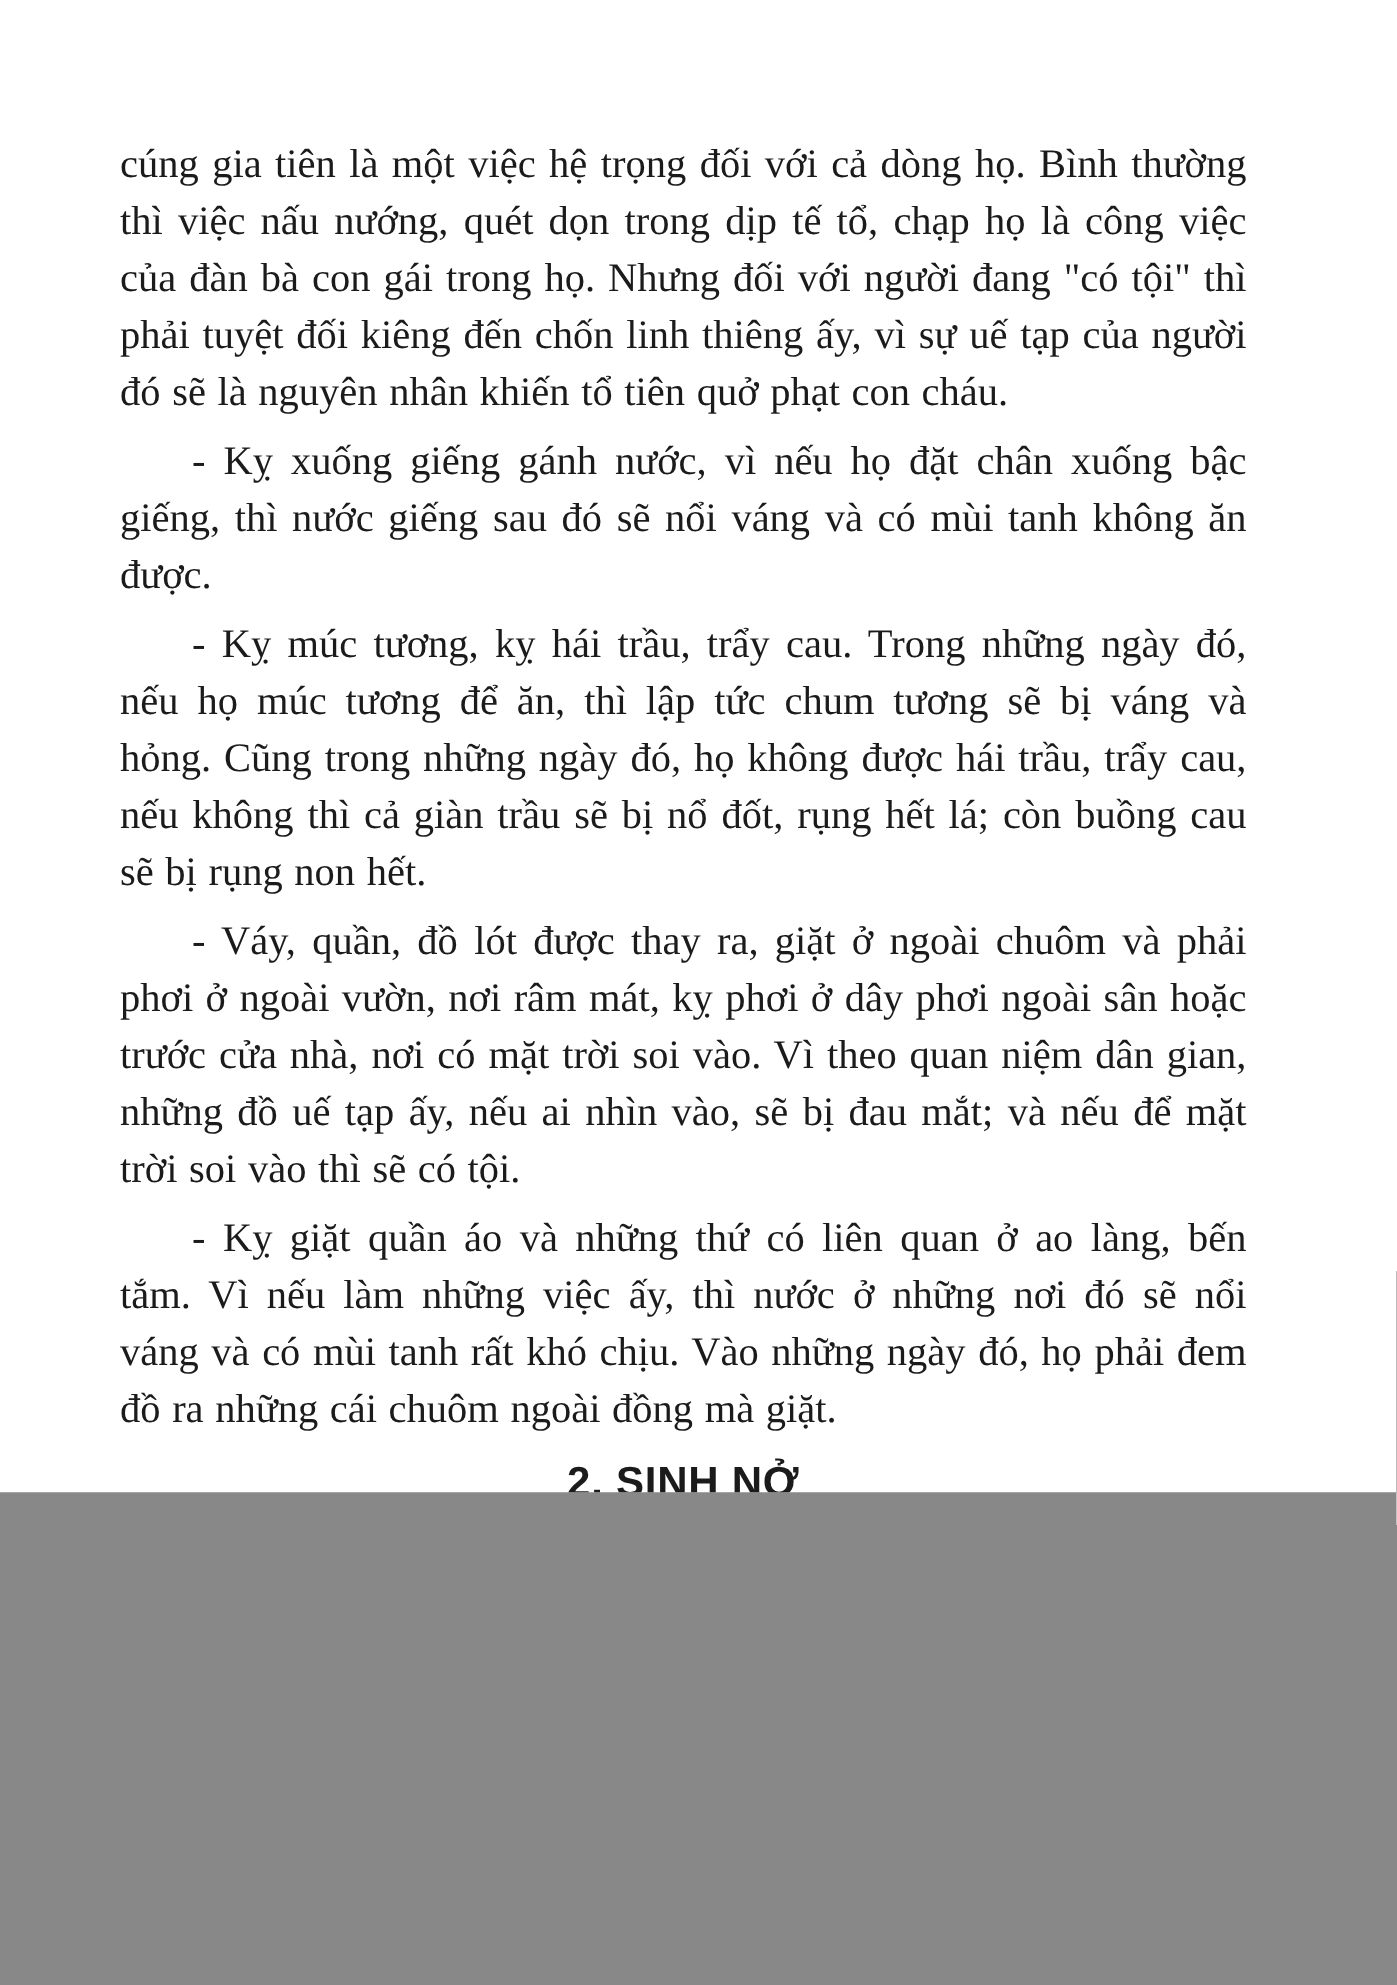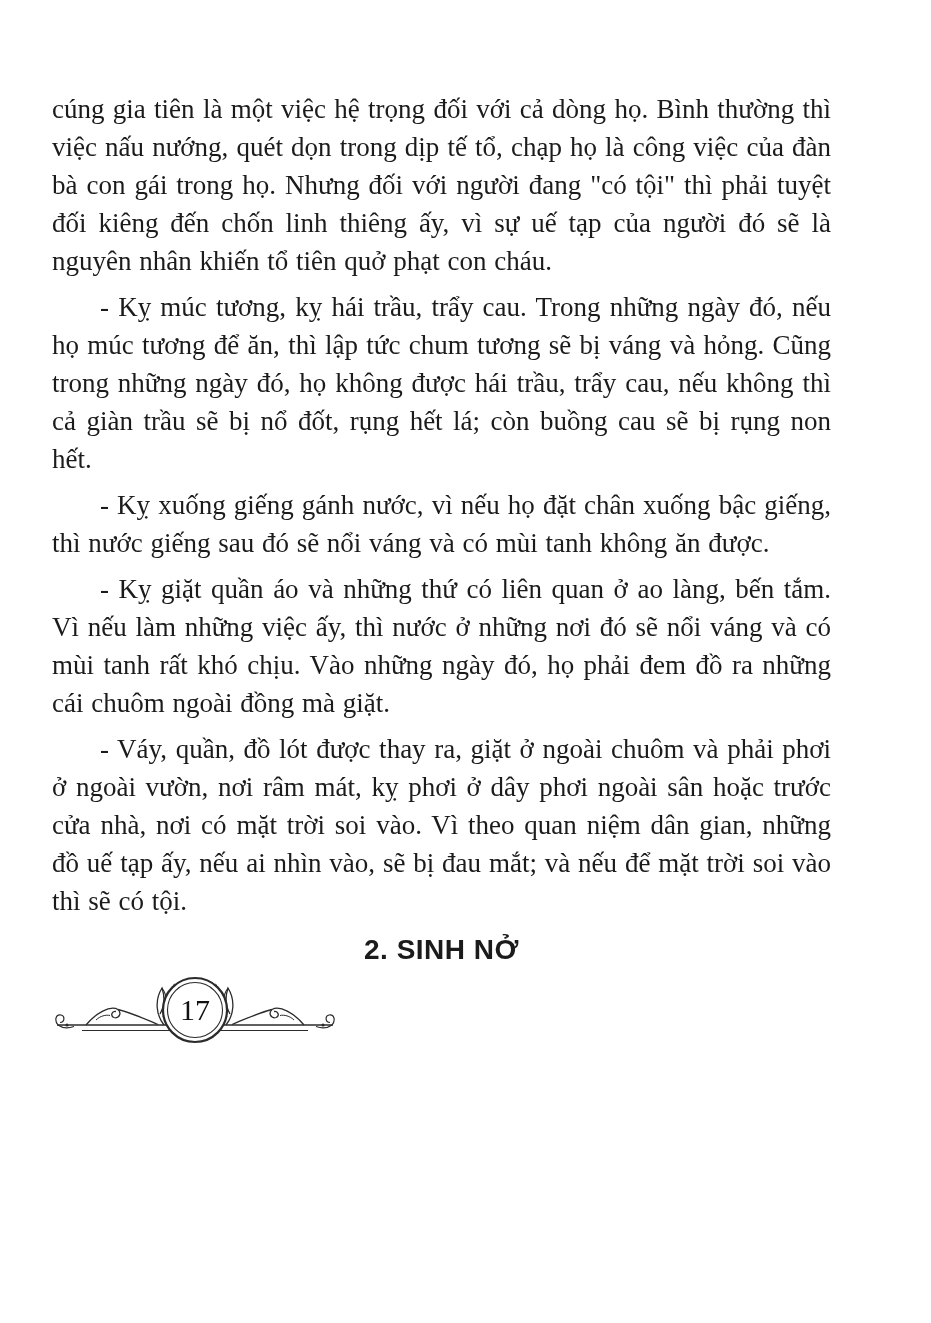--- a/index.html
+++ b/index.html
@@ -1,24 +1,24 @@
 <!DOCTYPE html>
 <html><head>
 <meta charset="utf-8">
 <style>
   * { margin: 0; padding: 0; box-sizing: border-box; }
   html, body { background: #888; }
   .page {
     position: relative;
     width: 931px;
-    height: 1323px;
+    height: 995px;
     margin: 0 auto;
     background: #ffffff;
     color: #1b1b1b;
-    padding: 90px 100px 0 52px;
+    padding: 90px 100px 0 80px;
     overflow: hidden;
     font-family: "Liberation Serif", "DejaVu Serif", serif;
   }
   .para {
     font-size: 27px;
     line-height: 38px;
     text-align: justify;
     text-indent: 48px;
     margin-bottom: 8px;
     word-spacing: 1px;
@@ -61,27 +61,27 @@
     fill: #111111;
   }
 </style>
 </head>
 <body>
 
 <div class="page">
 
   <p class="para no-indent">cúng gia tiên là một việc hệ trọng đối với cả dòng họ. Bình thường thì việc nấu nướng, quét dọn trong dịp tế tổ, chạp họ là công việc của đàn bà con gái trong họ. Nhưng đối với người đang "có tội" thì phải tuyệt đối kiêng đến chốn linh thiêng ấy, vì sự uế tạp của người đó sẽ là nguyên nhân khiến tổ tiên quở phạt con cháu.</p>
 
+  <p class="para">- Kỵ xuống giếng gánh nước, vì nếu họ đặt chân xuống bậc giếng, thì nước giếng sau đó sẽ nổi váng và có mùi tanh không ăn được.</p>
+
   <p class="para">- Kỵ múc tương, kỵ hái trầu, trẩy cau. Trong những ngày đó, nếu họ múc tương để ăn, thì lập tức chum tương sẽ bị váng và hỏng. Cũng trong những ngày đó, họ không được hái trầu, trẩy cau, nếu không thì cả giàn trầu sẽ bị nổ đốt, rụng hết lá; còn buồng cau sẽ bị rụng non hết.</p>
 
-  <p class="para">- Kỵ xuống giếng gánh nước, vì nếu họ đặt chân xuống bậc giếng, thì nước giếng sau đó sẽ nổi váng và có mùi tanh không ăn được.</p>
+  <p class="para">- Váy, quần, đồ lót được thay ra, giặt ở ngoài chuôm và phải phơi ở ngoài vườn, nơi râm mát, kỵ phơi ở dây phơi ngoài sân hoặc trước cửa nhà, nơi có mặt trời soi vào. Vì theo quan niệm dân gian, những đồ uế tạp ấy, nếu ai nhìn vào, sẽ bị đau mắt; và nếu để mặt trời soi vào thì sẽ có tội.</p>
 
   <p class="para">- Kỵ giặt quần áo và những thứ có liên quan ở ao làng, bến tắm. Vì nếu làm những việc ấy, thì nước ở những nơi đó sẽ nổi váng và có mùi tanh rất khó chịu. Vào những ngày đó, họ phải đem đồ ra những cái chuôm ngoài đồng mà giặt.</p>
-
-  <p class="para">- Váy, quần, đồ lót được thay ra, giặt ở ngoài chuôm và phải phơi ở ngoài vườn, nơi râm mát, kỵ phơi ở dây phơi ngoài sân hoặc trước cửa nhà, nơi có mặt trời soi vào. Vì theo quan niệm dân gian, những đồ uế tạp ấy, nếu ai nhìn vào, sẽ bị đau mắt; và nếu để mặt trời soi vào thì sẽ có tội.</p>
 
   <h2 class="section-heading">2. SINH NỞ</h2>
 
 
 
 
   <div class="ornament-wrap">
     <svg class="ornament" width="286" height="84" viewBox="0 0 286 84" xmlns="http://www.w3.org/2000/svg">
 
       <line x1="5" y1="53" x2="281" y2="53" stroke-width="1.4"></line>

